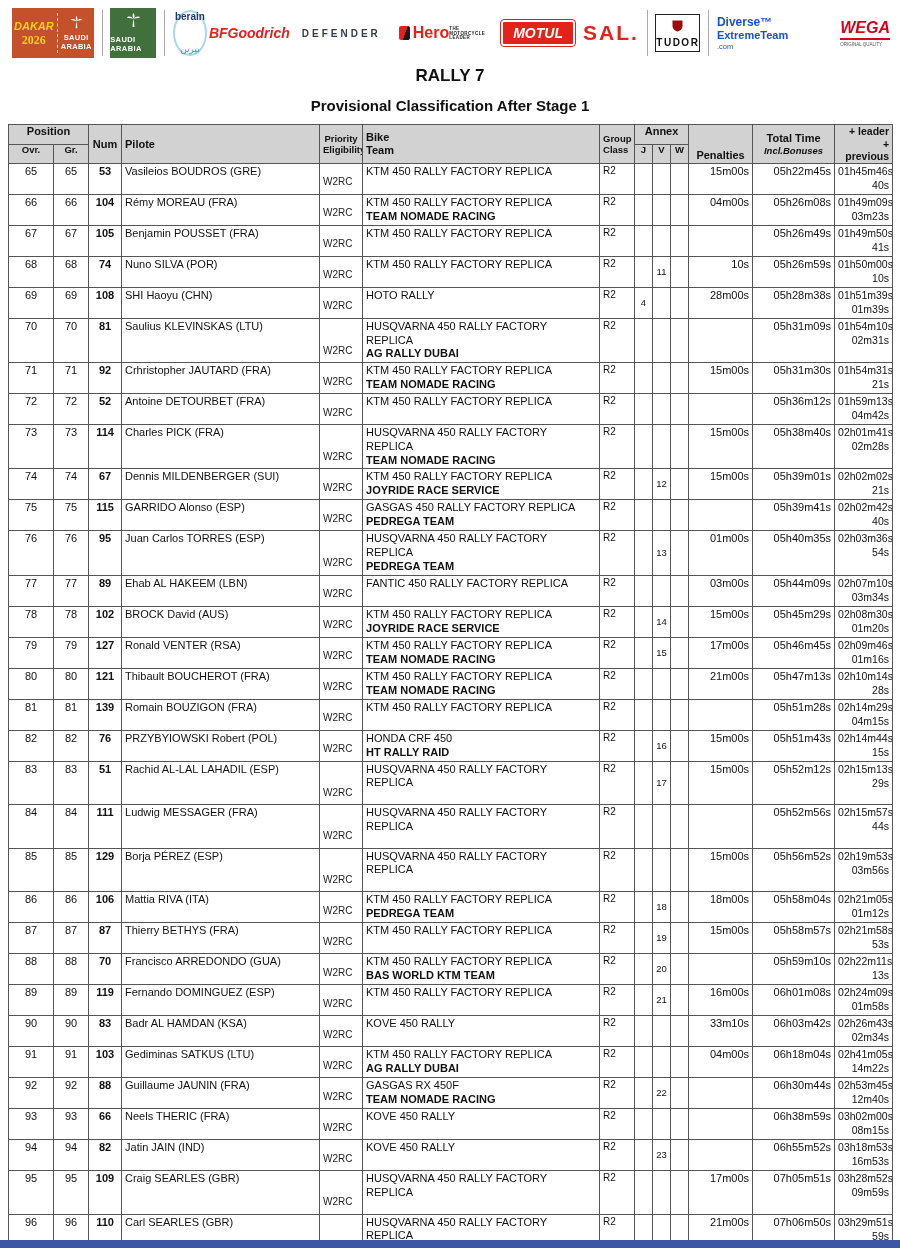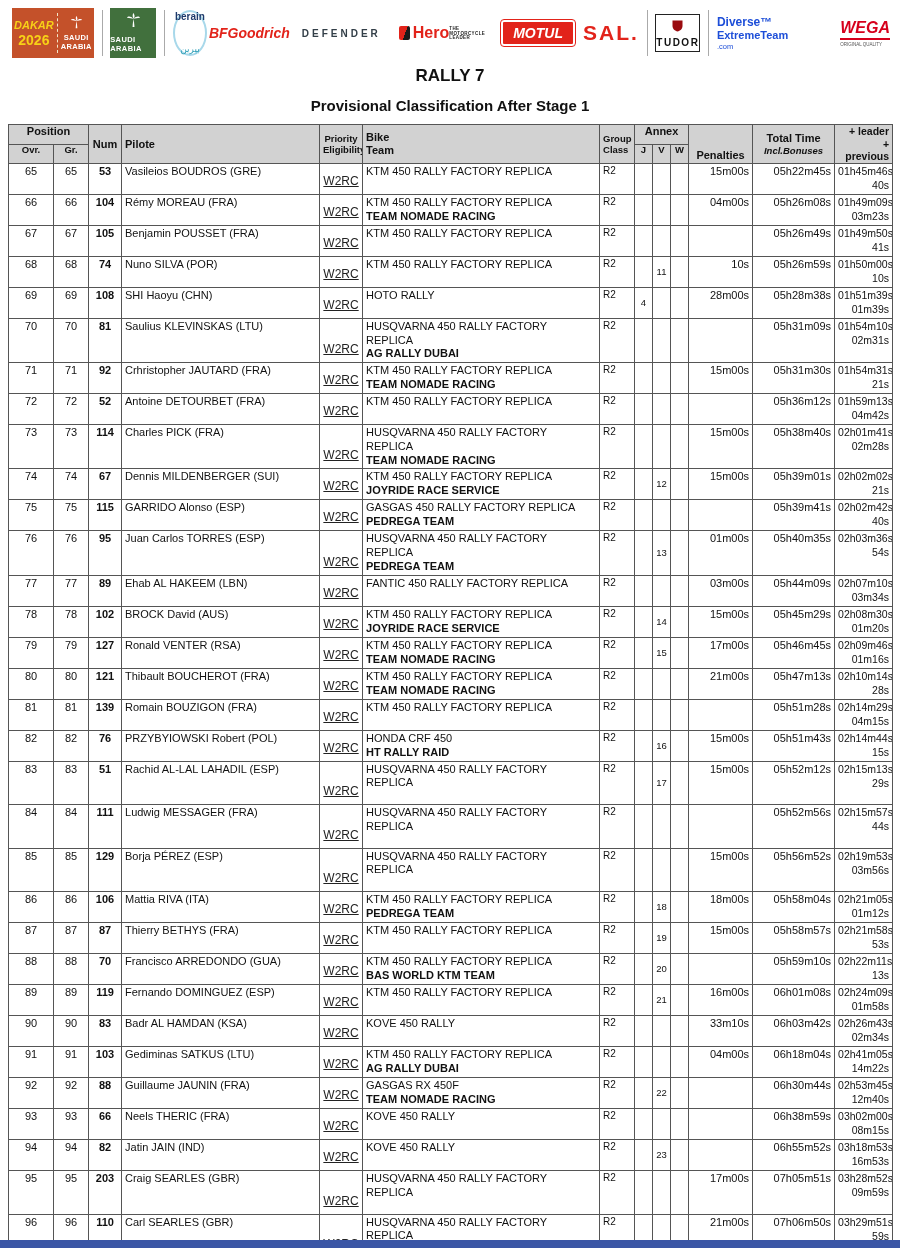--- a/index.html
+++ b/index.html
@@ -5,21 +5,21 @@
   * { box-sizing: border-box; }
   html,body { width:900px; height:1248px; margin:0; background:#fff;
     font-family:"Liberation Sans", sans-serif; color:#111; overflow:hidden; }
 
   
   .topstrip { height:58px; display:flex; align-items:center; padding:8px 10px 0 12px; }
   .vdiv { width:1px; height:46px; background:#aaa; margin:0 8px; }
   .dakar-box { width:108px; height:50px; background:#c4512a; display:flex; align-items:center; justify-content:space-around; padding:2px; }
   .dakar-left { text-align:center; color:#f7d117; line-height:1; }
   .dakar-script { font-style:italic; font-weight:bold; font-size:11px; }
-  .dakar-year { font-size:14px; font-weight:bold; margin-top:2px; }
+  .dakar-year { font-size:12px; font-weight:bold; margin-top:2px;font-family:Liberation Serif, serif; }
   .dakar-sep { width:0; height:40px; border-left:1px dashed #f3e6c8; margin:0 3px; }
   .dakar-right { text-align:center; color:#fff; }
   .dakar-country { font-size:7.5px; font-weight:bold; letter-spacing:.3px; }
   .saudi-box { width:90px; height:50px; background:#41703d; display:flex; flex-direction:column; align-items:center; justify-content:center; gap:3px; }
   .saudi-box .country { color:#fff; font-size:7.5px; font-weight:bold; letter-spacing:.4px; }
   .berain { display:flex; flex-direction:column; align-items:center; justify-content:space-between;
     width:46px; height:46px; border:2px solid #a8d8ea; border-radius:50%; line-height:1; }
   .berain .lat { color:#1d3a6b; font-weight:bold; font-size:10px; }
   .berain .ar  { color:#2a9db5; font-size:9px; margin-top:2px; }
   .bfg { color:#e2231a; font-weight:bold; font-style:italic; font-size:14px; margin:0 2px; }
@@ -57,21 +57,21 @@
   .hc-small { font-size:9.5px; line-height:1.15; }
   .hc-mid { vertical-align:middle; }
   .hc-bot { vertical-align:bottom; padding-bottom:2px;margin-left:37px; }
   .hdr2 { line-height:1.2; }
   .ital { font-style:italic; font-size:9.5px; }
   .leaderhdr { font-size:10.5px; line-height:1.25; }
   tbody td { height:31px; line-height:1.25; }
   .c { text-align:center; }
   .r { text-align:right; }
   .b { font-weight:bold; }
-  .prio { text-align:center; vertical-align:bottom; font-size:12px; padding-bottom:5px; color:#222;text-decoration:underline; }
+  .prio { text-align:left; vertical-align:bottom; font-size:10px; padding-bottom:5px; color:#222; }
   .grp { font-size:10px; }
   .ax { text-align:center; vertical-align:middle; font-size:9.5px; }
   .l1 { min-height:14px; }
   .l2 { min-height:13px; }
   .gapcell { font-size:10.5px; }
   .bluebar { position:absolute; left:0; bottom:0; width:900px; height:8px; background:#3b56a5; }
 </style>
 </head>
 <body>
 
@@ -820,21 +820,21 @@
           <td class="r"></td>
           <td class="r">06h55m52s</td>
           <td class="r gapcell">
             <div class="l1">03h18m53s</div>
             <div class="l2">16m53s</div>
           </td>
         </tr>
         <tr>
           <td class="c">95</td>
           <td class="c">95</td>
-          <td class="c b">203</td>
+          <td class="c b">109</td>
           <td>Craig SEARLES (GBR)</td>
           <td class="prio">W2RC</td>
           <td>
             <div class="l1">HUSQVARNA 450 RALLY FACTORY REPLICA</div>
             <div class="l2 b"></div>
           </td>
           <td class="grp">R2</td>
           <td class="ax"></td>
           <td class="ax"></td>
           <td class="ax"></td>

